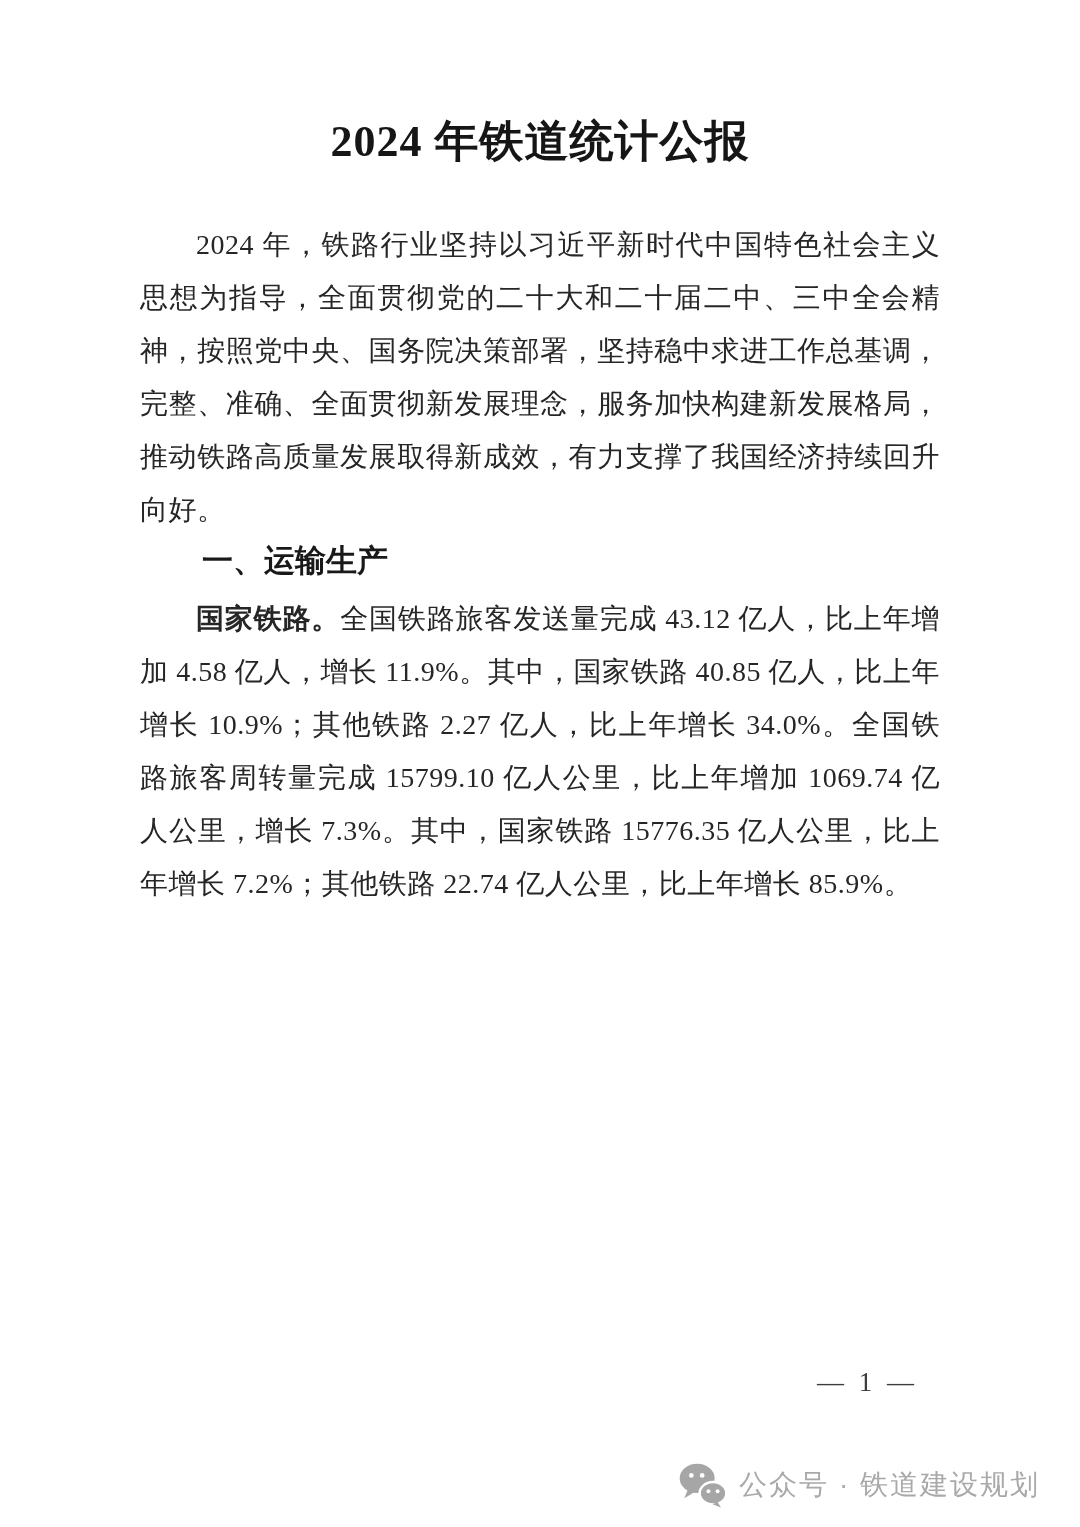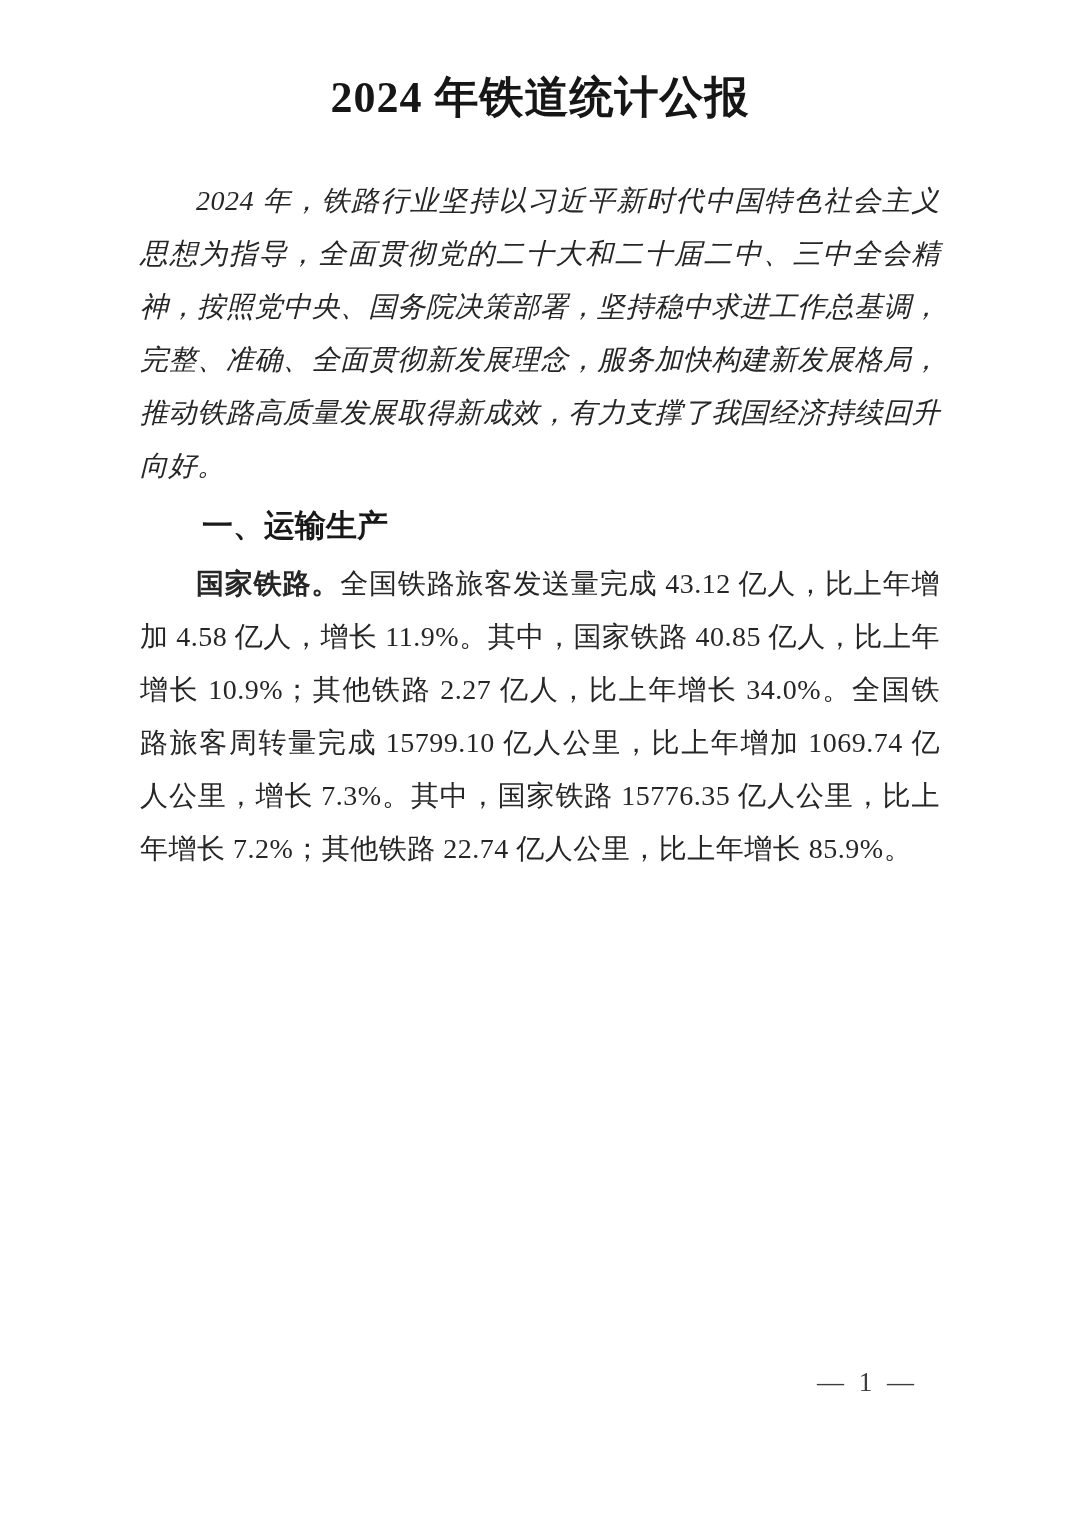--- a/index.html
+++ b/index.html
@@ -14,46 +14,45 @@
     position: relative;
     overflow: hidden;
     font-family: "Liberation Serif", "DejaVu Serif", serif;
   }
   .page {
     position: absolute;
     inset: 0;
     background: #ffffff;
   }
   .doc-title {
-    margin: 68px 0 0 0;
+    margin: 112px 0 0 0;
     text-align: center;
     font-size: 44px;
     line-height: 60px;
     font-weight: bold;
     color: #161616;
     letter-spacing: 1px;
     font-family: "Liberation Serif", "DejaVu Serif", serif;
   }
   .para {
     width: 800px;
     margin: 0 auto;
     font-size: 28px;
     line-height: 53px;
     text-align: justify;
     text-indent: 2em;
     color: #262626;
     letter-spacing: 0.5px;
   }
   .para.intro {
     margin-top: 46px;
-    font-style: italic;
   }
   .section-heading {
     width: 800px;
-    margin: 9px auto 0 auto;
+    margin: 0 auto 0 auto;
     font-size: 31px;
     line-height: 50px;
     font-weight: bold;
     color: #191919;
     text-indent: 2em;
     font-family: "Liberation Sans", "DejaVu Sans", sans-serif;
   }
   .para.passenger {
     margin-top: 6px;
   }
@@ -100,14 +99,27 @@
   <h1 class="doc-title">2024 年铁道统计公报</h1>
 
   <p class="para intro">2024 年，铁路行业坚持以习近平新时代中国特色社会主义思想为指导，全面贯彻党的二十大和二十届二中、三中全会精神，按照党中央、国务院决策部署，坚持稳中求进工作总基调，完整、准确、全面贯彻新发展理念，服务加快构建新发展格局，推动铁路高质量发展取得新成效，有力支撑了我国经济持续回升向好。</p>
 
   <h2 class="section-heading">一、运输生产</h2>
 
   <p class="para passenger"><span class="lead">国家铁路。</span><span>全国铁路旅客发送量完成 43.12 亿人，比上年增加 4.58 亿人，增长 11.9%。其中，国家铁路 40.85 亿人，比上年增长 10.9%；其他铁路 2.27 亿人，比上年增长 34.0%。全国铁路旅客周转量完成 15799.10 亿人公里，比上年增加 1069.74 亿人公里，增长 7.3%。其中，国家铁路 15776.35 亿人公里，比上年增长 7.2%；其他铁路 22.74 亿人公里，比上年增长 85.9%。</span></p>
 
   <div class="page-number">— 1 —</div>
 
+  <div class="wechat-badge">
+    <svg class="wechat-icon-svg" viewBox="0 0 60 54" aria-hidden="true">
+      <ellipse cx="23" cy="19" rx="21" ry="17.5" fill="#a6a6a6"></ellipse>
+      <path d="M12 32 L7.5 43 L20.5 35 Z" fill="#a6a6a6"></path>
+      <circle cx="16" cy="15.5" r="2.8" fill="#ffffff"></circle>
+      <circle cx="29" cy="15.5" r="2.8" fill="#ffffff"></circle>
+      <ellipse cx="42" cy="37" rx="16" ry="13.5" fill="#a6a6a6" stroke="#ffffff" stroke-width="3"></ellipse>
+      <path d="M47.5 47.5 L51.5 54 L41.5 50 Z" fill="#a6a6a6"></path>
+      <circle cx="36.5" cy="34.5" r="2.4" fill="#ffffff"></circle>
+      <circle cx="47.5" cy="34.5" r="2.4" fill="#ffffff"></circle>
+    </svg>
+    <span class="badge-label">公众号 · 铁道建设规划</span>
+  </div>
 
 </div>
 
 </body></html>

